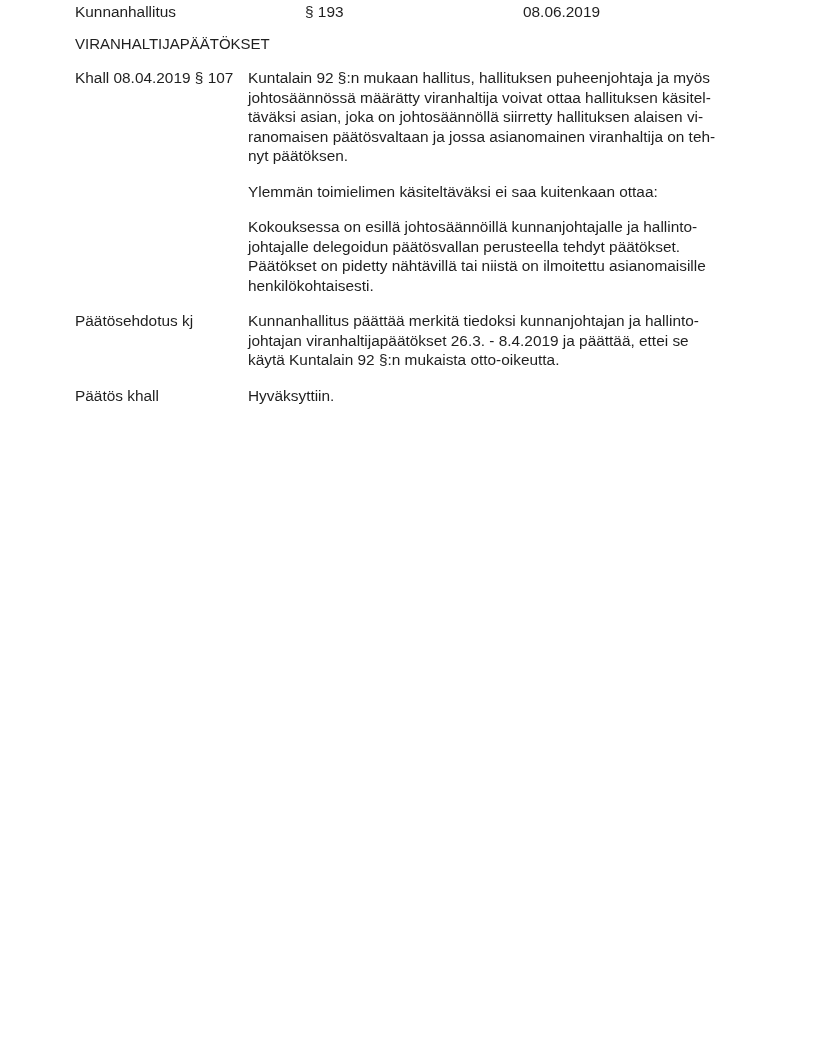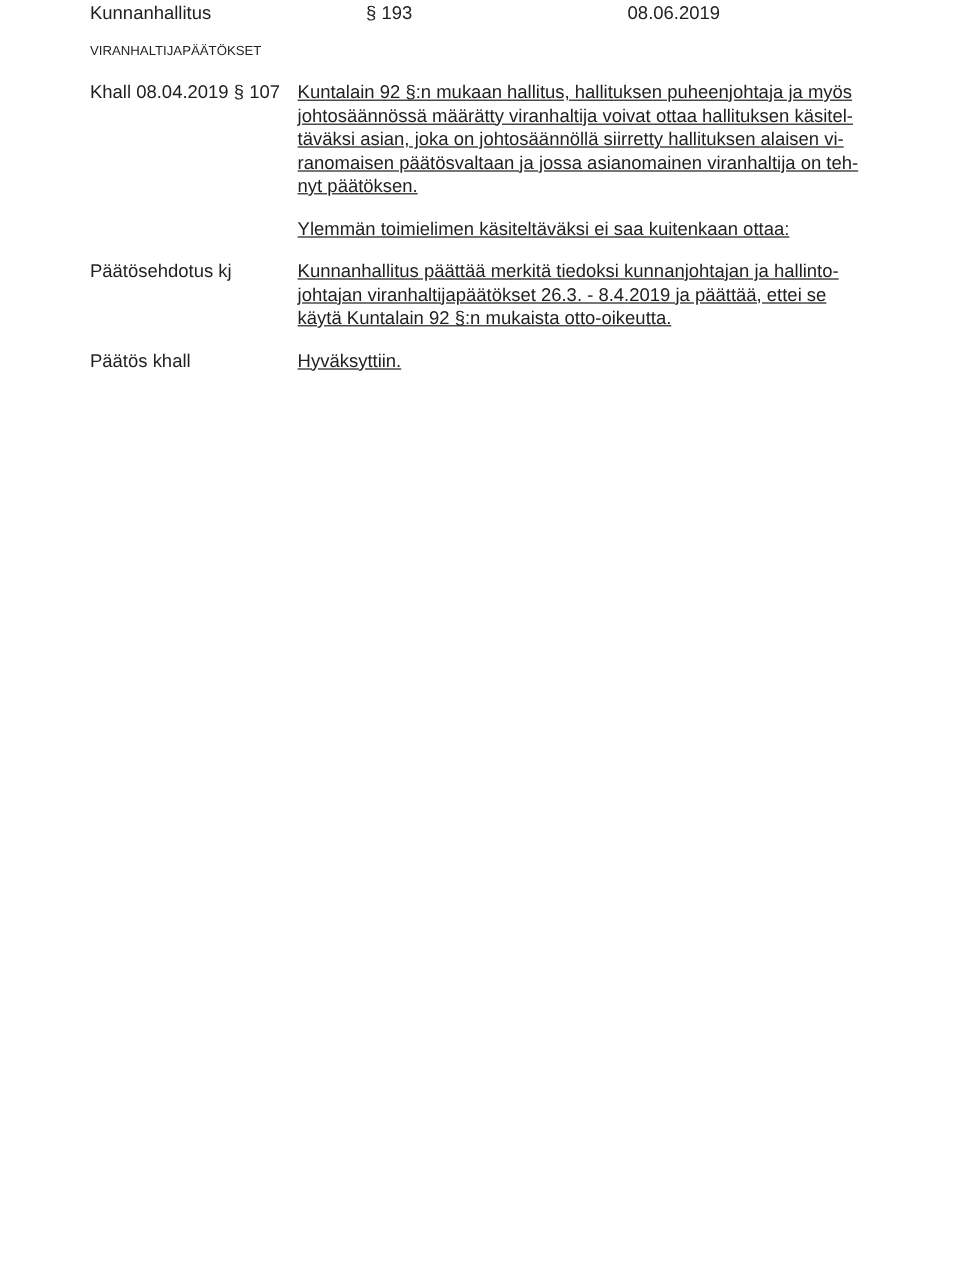--- a/index.html
+++ b/index.html
@@ -20,37 +20,36 @@
   .doc-header {
     display: flex;
     flex-direction: row;
     align-items: flex-start;
   }
   .doc-header .organ   { width: 230px; }
   .doc-header .secref  { width: 218px; }
   .doc-header .date    { flex: 0 0 auto; }
   .doc-title {
     margin-top: 12px;
-    font-size: 11px;
+    font-size: 15px;
   }
   .sections { margin-top: 15px; }
   .section {
     display: flex;
     flex-direction: row;
     align-items: flex-start;
   }
   .section-label {
     flex: 0 0 173px;
     width: 173px;
     white-space: nowrap;
   }
   .section-content {
     flex: 0 0 516px;
     width: 516px;
-    text-decoration: underline;
   }
   .para {
     margin: 0 0 16px 0;
     white-space: pre-line;
   }
   .para:last-child { margin-bottom: 16px; }
 </style>
 </head>
 <body>
 
@@ -68,20 +67,24 @@
 
     <div class="section">
       <div class="section-label">Khall 08.04.2019 § 107</div>
       <div class="section-content">
         <p class="para">Kuntalain 92 §:n mukaan hallitus, hallituksen puheenjohtaja ja myös
 johtosäännössä määrätty viranhaltija voivat ottaa hallituksen käsitel-
 täväksi asian, joka on johtosäännöllä siirretty hallituksen alaisen vi-
 ranomaisen päätösvaltaan ja jossa asianomainen viranhaltija on teh-
 nyt päätöksen.</p>
         <p class="para">Ylemmän toimielimen käsiteltäväksi ei saa kuitenkaan ottaa:</p>
+        <p class="para">Kokouksessa on esillä johtosäännöillä kunnanjohtajalle ja hallinto-
+johtajalle delegoidun päätösvallan perusteella tehdyt päätökset.
+Päätökset on pidetty nähtävillä tai niistä on ilmoitettu asianomaisille
+henkilökohtaisesti.</p>
       </div>
     </div>
 
     <div class="section">
       <div class="section-label">Päätösehdotus kj</div>
       <div class="section-content">
         <p class="para">Kunnanhallitus päättää merkitä tiedoksi kunnanjohtajan ja hallinto-
 johtajan viranhaltijapäätökset 26.3. - 8.4.2019 ja päättää, ettei se
 käytä Kuntalain 92 §:n mukaista otto-oikeutta.</p>
       </div>

